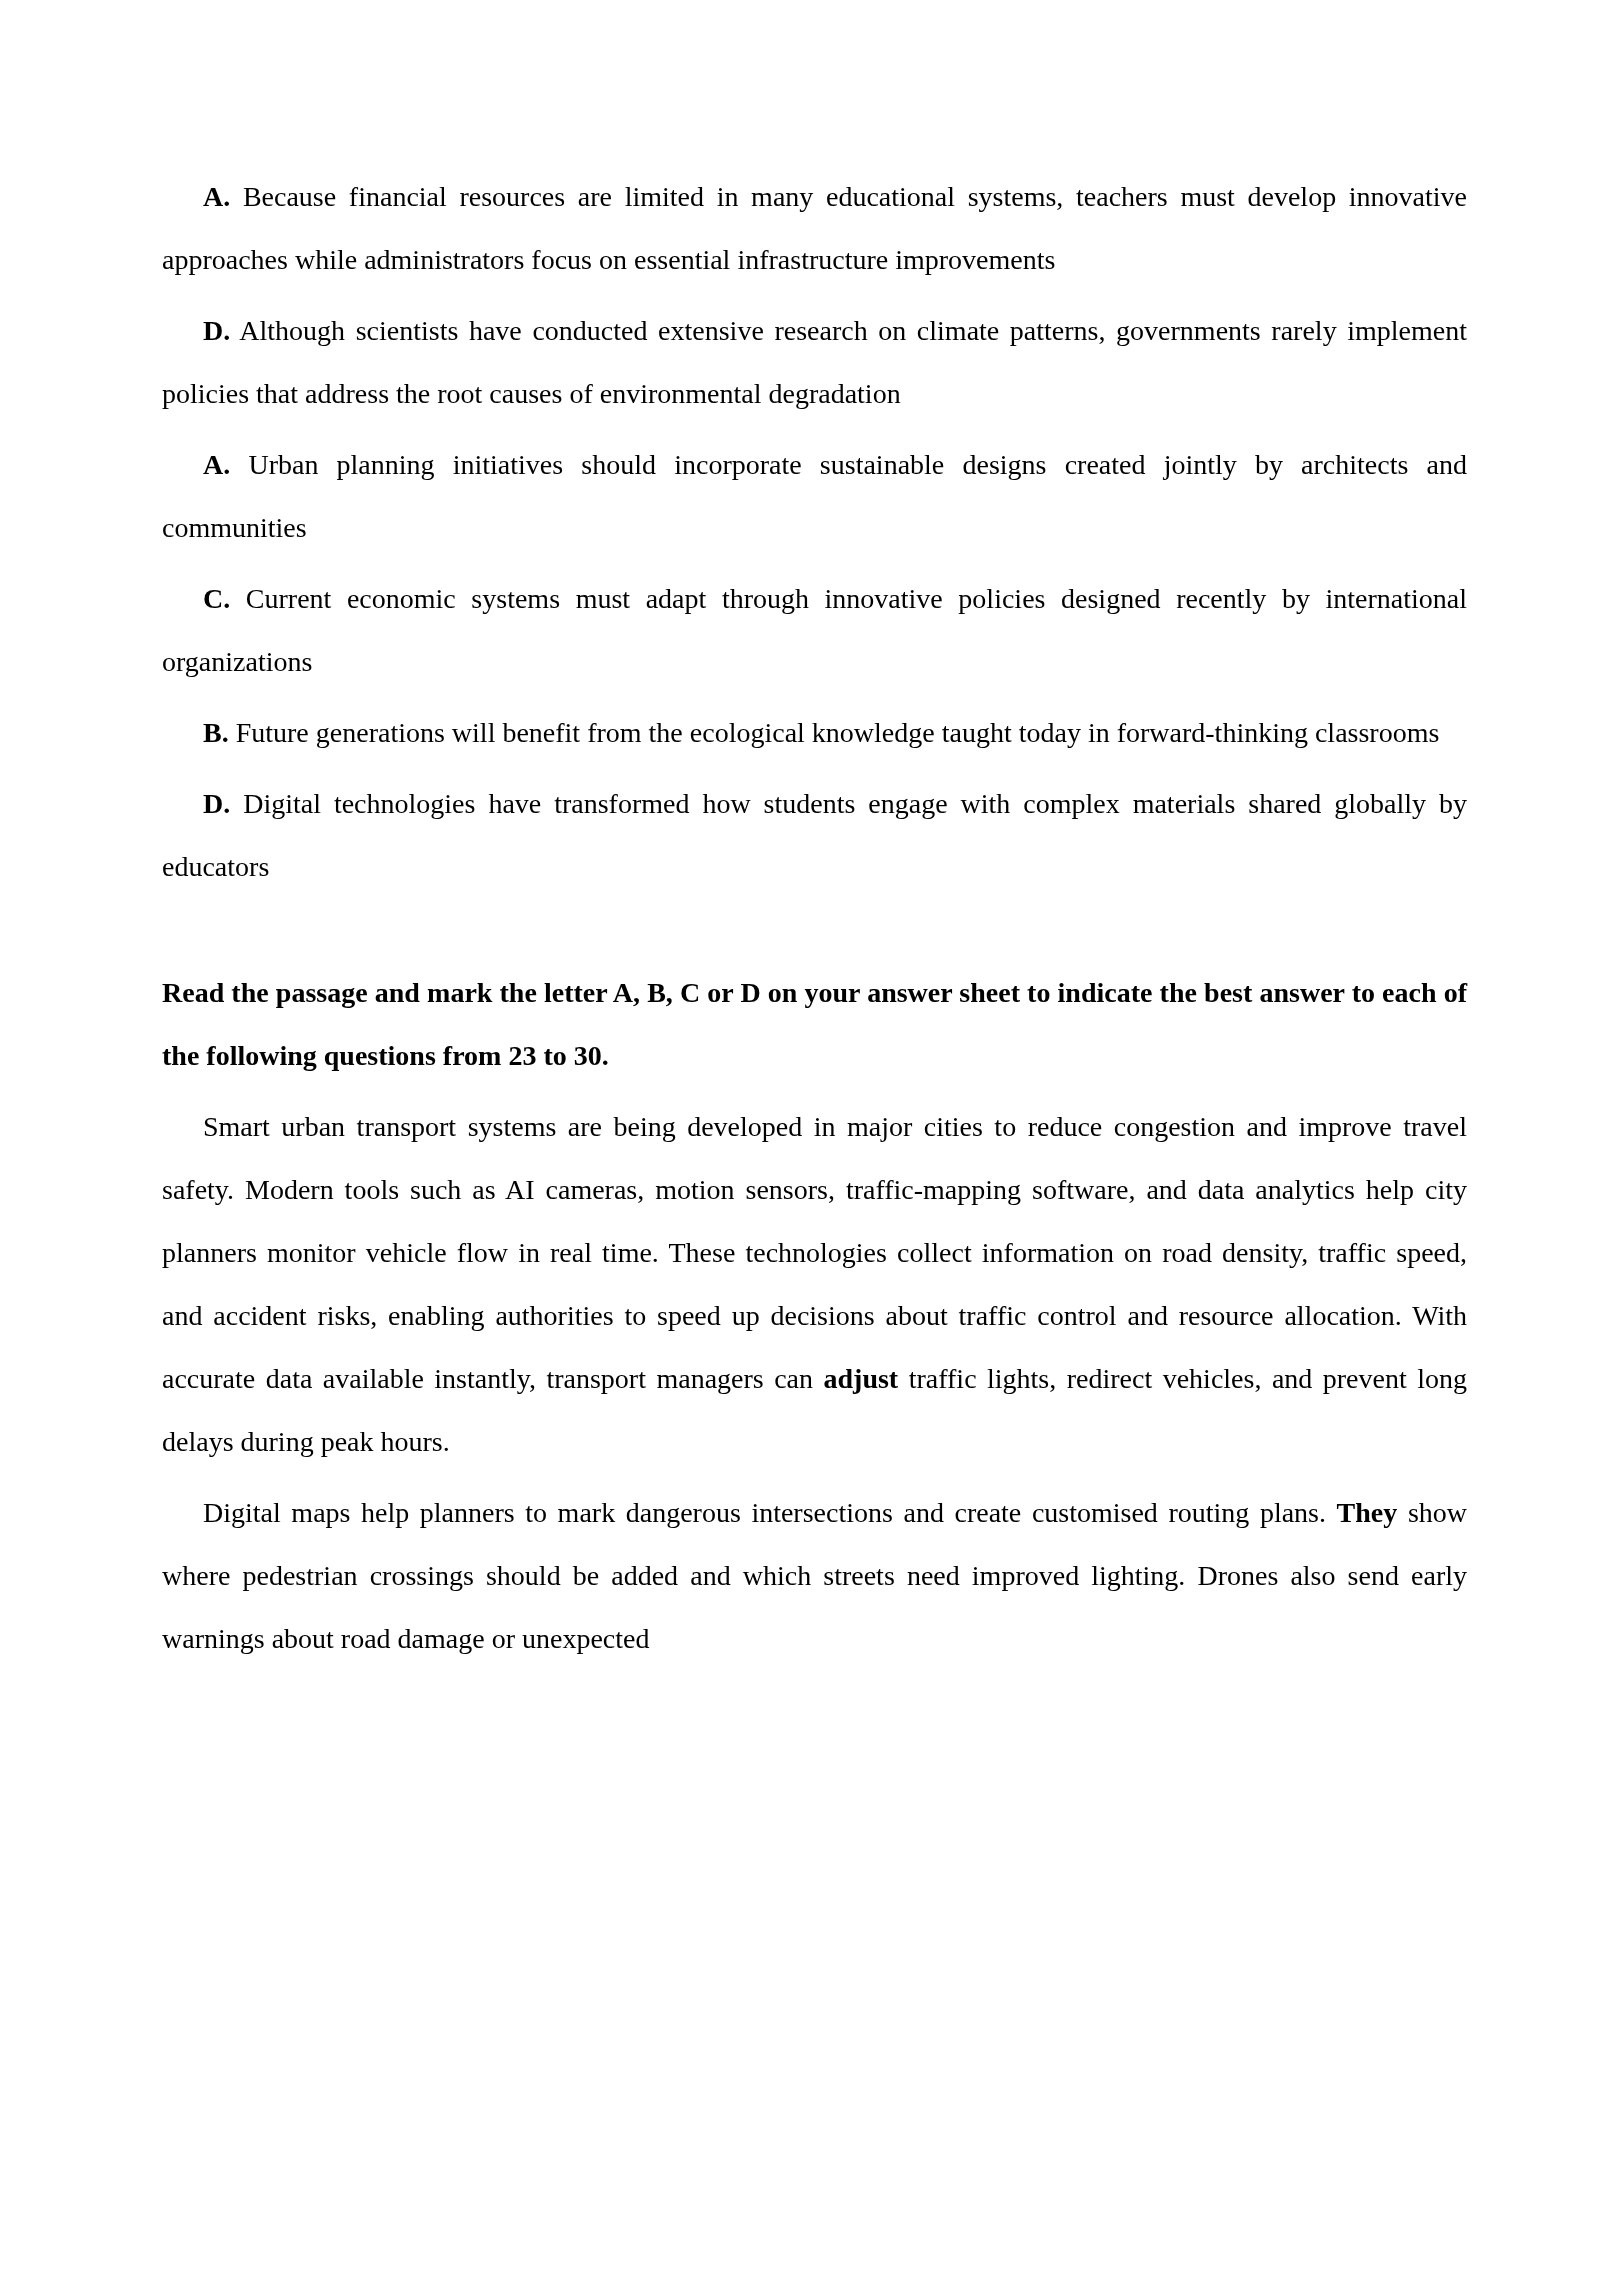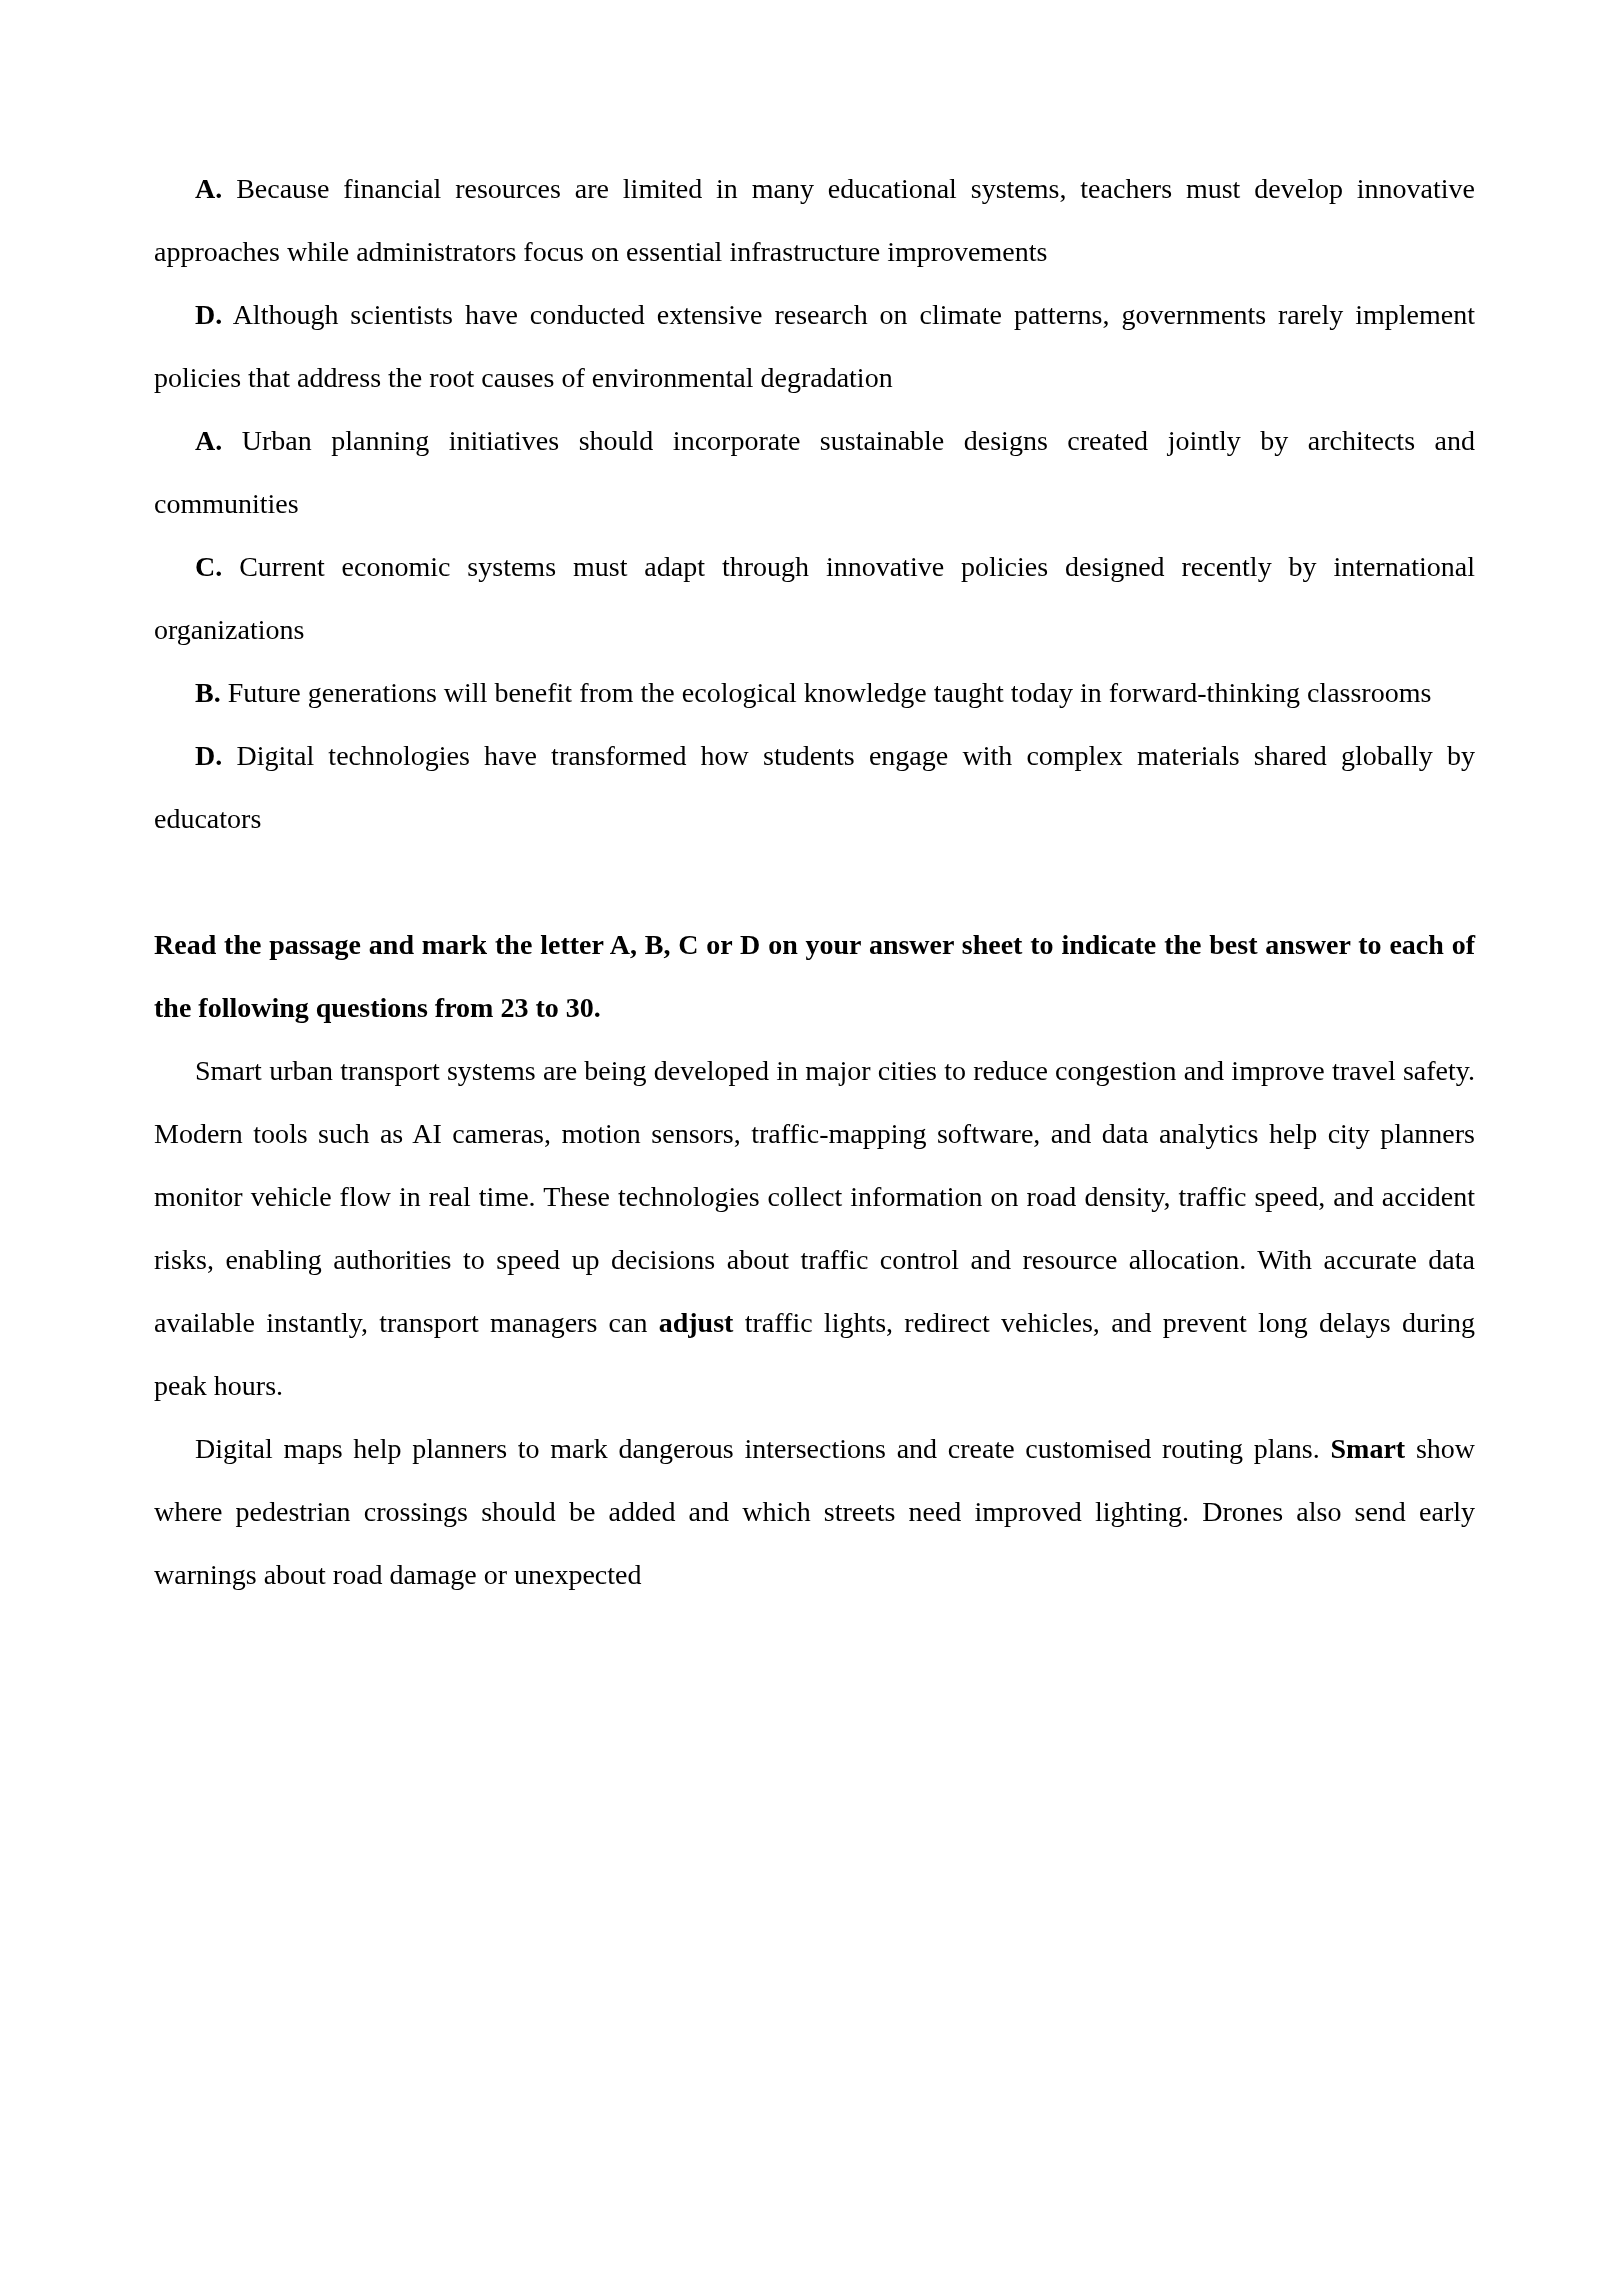--- a/index.html
+++ b/index.html
@@ -13,21 +13,21 @@
     height: 2295px;
     background: #ffffff;
     padding: 157px 149px 0 154px;
     font-family: "Liberation Serif", serif;
     font-size: 28px;
     line-height: 63px;
     color: #000000;
     text-align: justify;
   }
   p {
-    margin: 0;
+    margin: 8px;
     text-indent: 41px;
   }
   p.heading {
     text-indent: 0;
     font-weight: bold;
   }
   p.instruction {
     text-indent: 0;
     font-weight: bold;
     margin-top: 63px;
@@ -77,19 +77,19 @@
   <p class="instruction">Read the passage and mark the letter A, B, C or D on your answer sheet to indicate the best answer to each of the following questions from 23 to 30.</p>
 
   <section>
     <p>
       <span>Smart urban transport systems are being developed in major cities to reduce congestion and improve travel safety. Modern tools such as AI cameras, motion sensors, traffic-mapping software, and data analytics help city planners monitor vehicle flow in real time. These technologies collect information on road density, traffic speed, and accident risks, enabling authorities to speed up decisions about traffic control and resource allocation. With accurate data available instantly, transport managers can</span>
       <b class="kw">adjust</b>
       <span>traffic lights, redirect vehicles, and prevent long delays during peak hours.</span>
     </p>
     <p>
       <span>Digital maps help planners to mark dangerous intersections and create customised routing plans.</span>
-      <b class="kw">Smart</b>
+      <b class="kw">They</b>
       <span>show where pedestrian crossings should be added and which streets need improved lighting. Drones also send early warnings about road damage or unexpected</span>
     </p>
   </section>
 
 </div>
 
 
 </body></html>

